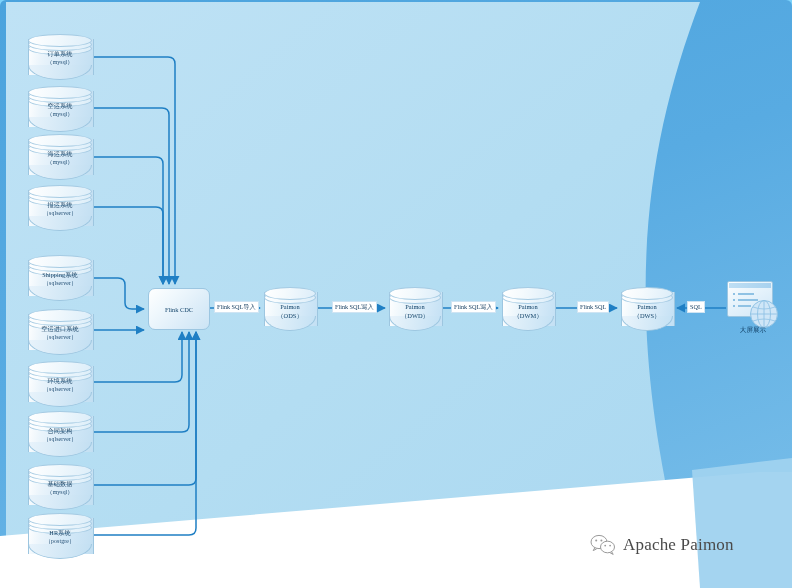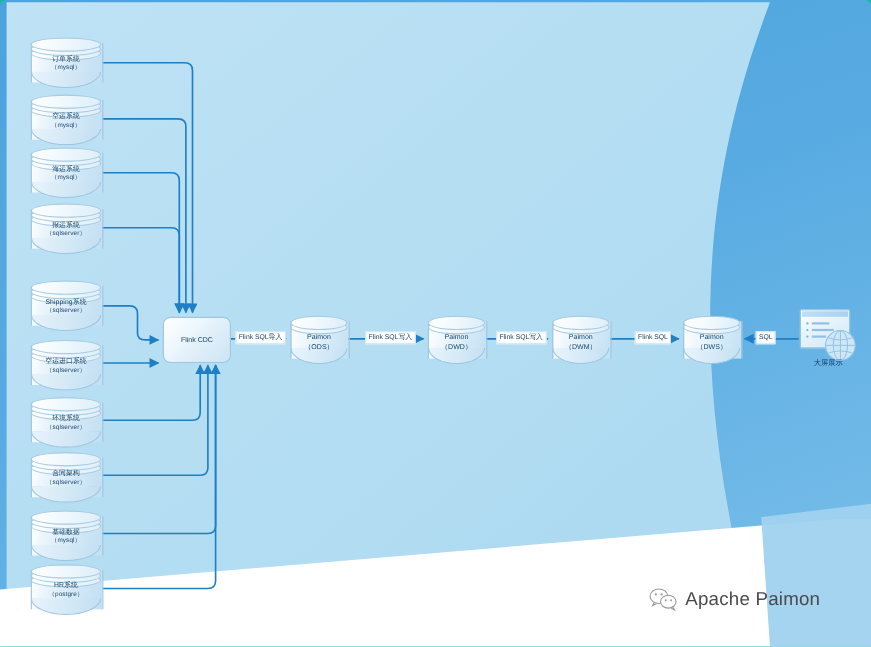--- a/index.html
+++ b/index.html
@@ -1,19 +1,19 @@
 <!DOCTYPE html>
 <html><head>
 <meta charset="utf-8">
 <style>
   html,body{margin:0;padding:0;}
   body{width:792px;height:588px;overflow:hidden;background:#ffffff;
        font-family:"Liberation Sans","DejaVu Sans",sans-serif;}
 
-  #stage{position:relative;width:792px;height:588px;overflow:hidden;background:#14b8a6;}
+  #stage{position:relative;width:792px;height:588px;overflow:hidden;background:#7dd3fc;font-family:Liberation Serif, serif;}
 
   
   .bg-dark{position:absolute;inset:0;background:linear-gradient(160deg,#4ba3dd 0%,#58abe2 45%,#7cc0ea 100%);
            border-radius:6px;}
   .bg-light{position:absolute;left:0;top:0;width:792px;height:588px;}
   .bg-white{position:absolute;left:0;top:0;width:792px;height:588px;}
 
   
   #wires{position:absolute;left:0;top:0;width:792px;height:588px;pointer-events:none;}
 

